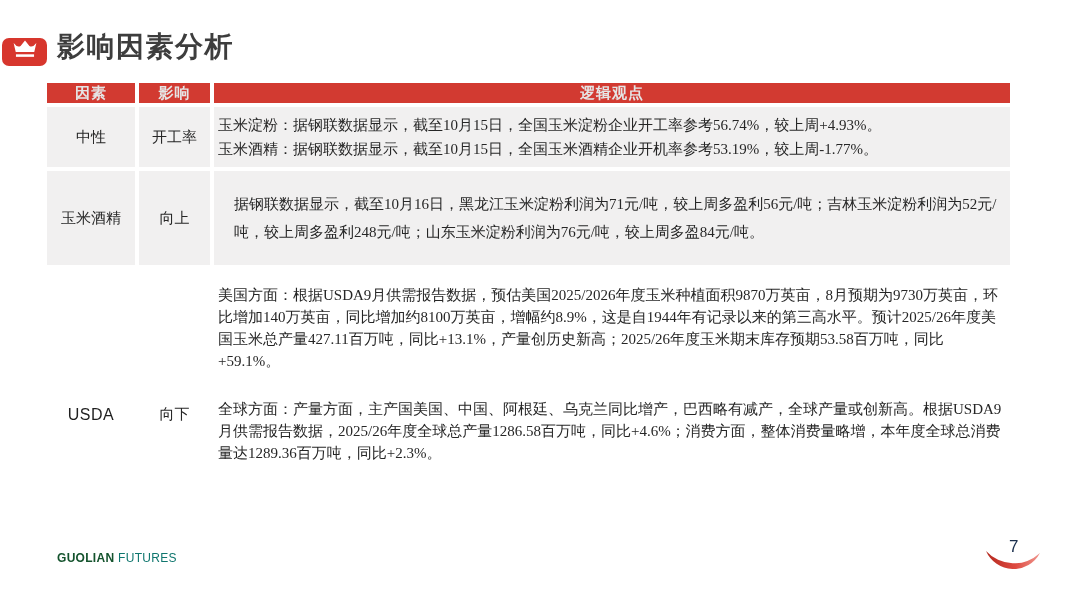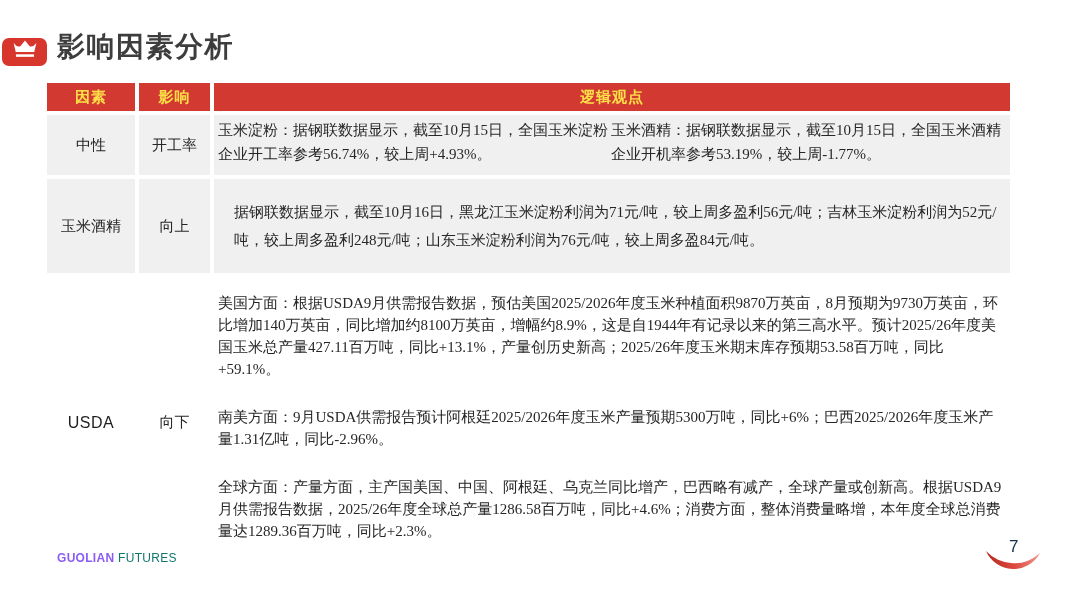--- a/index.html
+++ b/index.html
@@ -22,49 +22,49 @@
     font-size:28px;font-weight:700;color:#3D3D3D;letter-spacing:1.5px;
   }
 
   
   .factor-table{
     position:absolute;left:47px;top:83px;width:963px;
     display:grid;grid-template-columns:88px 71px 1fr;gap:4px;
     font-size:15px;
   }
   .th{
-    background:#D23A31;color:#fde047;font-weight:700;
+    background:#D23A31;color:#e5e5e5;font-weight:700;
     display:flex;align-items:center;justify-content:center;
-    height:28px;letter-spacing:1px;
+    height:20px;letter-spacing:1px;
   }
   .cell{display:flex;align-items:center;justify-content:center;text-align:center}
   .shaded{background:#F1F0F0}
   .r1{min-height:54px}
   .r2{min-height:78px}
   .r3{min-height:276px}
   .logic{display:block;text-align:left;padding:3px 8px 3px 4px}
-  .logic.r1{display:flex;flex-direction:row;justify-content:center}
+  .logic.r1{display:flex;flex-direction:column;justify-content:center}
   .logic.r1 p{margin:0;line-height:24px}
   .logic.r2{display:flex;align-items:center;padding:8px 10px 8px 20px}
   .logic.r2 p{margin:0;line-height:28px}
   .logic.r3{padding:15px 8px 0 4px}
   .logic.r3 p{margin:0 0 26px;line-height:22px}
   .logic.r3 p:last-child{margin-bottom:8px}
   .factor-usda{
     font-family:"Liberation Sans","DejaVu Sans",sans-serif;
     font-size:16px;letter-spacing:.5px;color:#1f1f1f;
   }
 
   
   .brand{
     position:absolute;left:57px;top:551px;
     font-family:"Liberation Sans","DejaVu Sans",sans-serif;
     font-size:12px;letter-spacing:.3px;
   }
-  .brand .p{color:#8b5cf6;font-weight:700}
+  .brand .p{color:#14532d;font-weight:700}
   .brand .s{color:#0f766e;font-weight:400}
 
   .page-marker{position:absolute;left:982px;top:537px;width:62px;height:48px}
   .page-marker svg{position:absolute;left:0;top:8px}
   .page-num{
     position:absolute;left:27px;top:0;
     font-family:"Liberation Sans","DejaVu Sans",sans-serif;
     font-size:17px;color:#1A2F4E;
   }
 </style>
@@ -99,21 +99,20 @@
     <div class="cell shaded r2">玉米酒精</div>
     <div class="cell shaded r2">向上</div>
     <div class="logic shaded r2">
       <p>据钢联数据显示，截至10月16日，黑龙江玉米淀粉利润为71元/吨，较上周多盈利56元/吨；吉林玉米淀粉利润为52元/吨，较上周多盈利248元/吨；山东玉米淀粉利润为76元/吨，较上周多盈84元/吨。</p>
     </div>
 
     <div class="cell r3 factor-usda">USDA</div>
     <div class="cell r3">向下</div>
     <div class="logic r3">
       <p>美国方面：根据USDA9月供需报告数据，预估美国2025/2026年度玉米种植面积9870万英亩，8月预期为9730万英亩，环比增加140万英亩，同比增加约8100万英亩，增幅约8.9%，这是自1944年有记录以来的第三高水平。预计2025/26年度美国玉米总产量427.11百万吨，同比+13.1%，产量创历史新高；2025/26年度玉米期末库存预期53.58百万吨，同比+59.1%。</p>
-      <p>南美方面：9月USDA供需报告预计阿根廷2025/2026年度玉米产量预期5300万吨，同比+6%；巴西2025/2026年度玉米产量1.31亿吨，同比-2.96%。</p>
       <p>全球方面：产量方面，主产国美国、中国、阿根廷、乌克兰同比增产，巴西略有减产，全球产量或创新高。根据USDA9月供需报告数据，2025/26年度全球总产量1286.58百万吨，同比+4.6%；消费方面，整体消费量略增，本年度全球总消费量达1289.36百万吨，同比+2.3%。</p>
     </div>
 
   </div>
 
   <div class="brand">
     <span class="p">GUOLIAN</span>
     <span class="s">FUTURES</span>
   </div>
 

